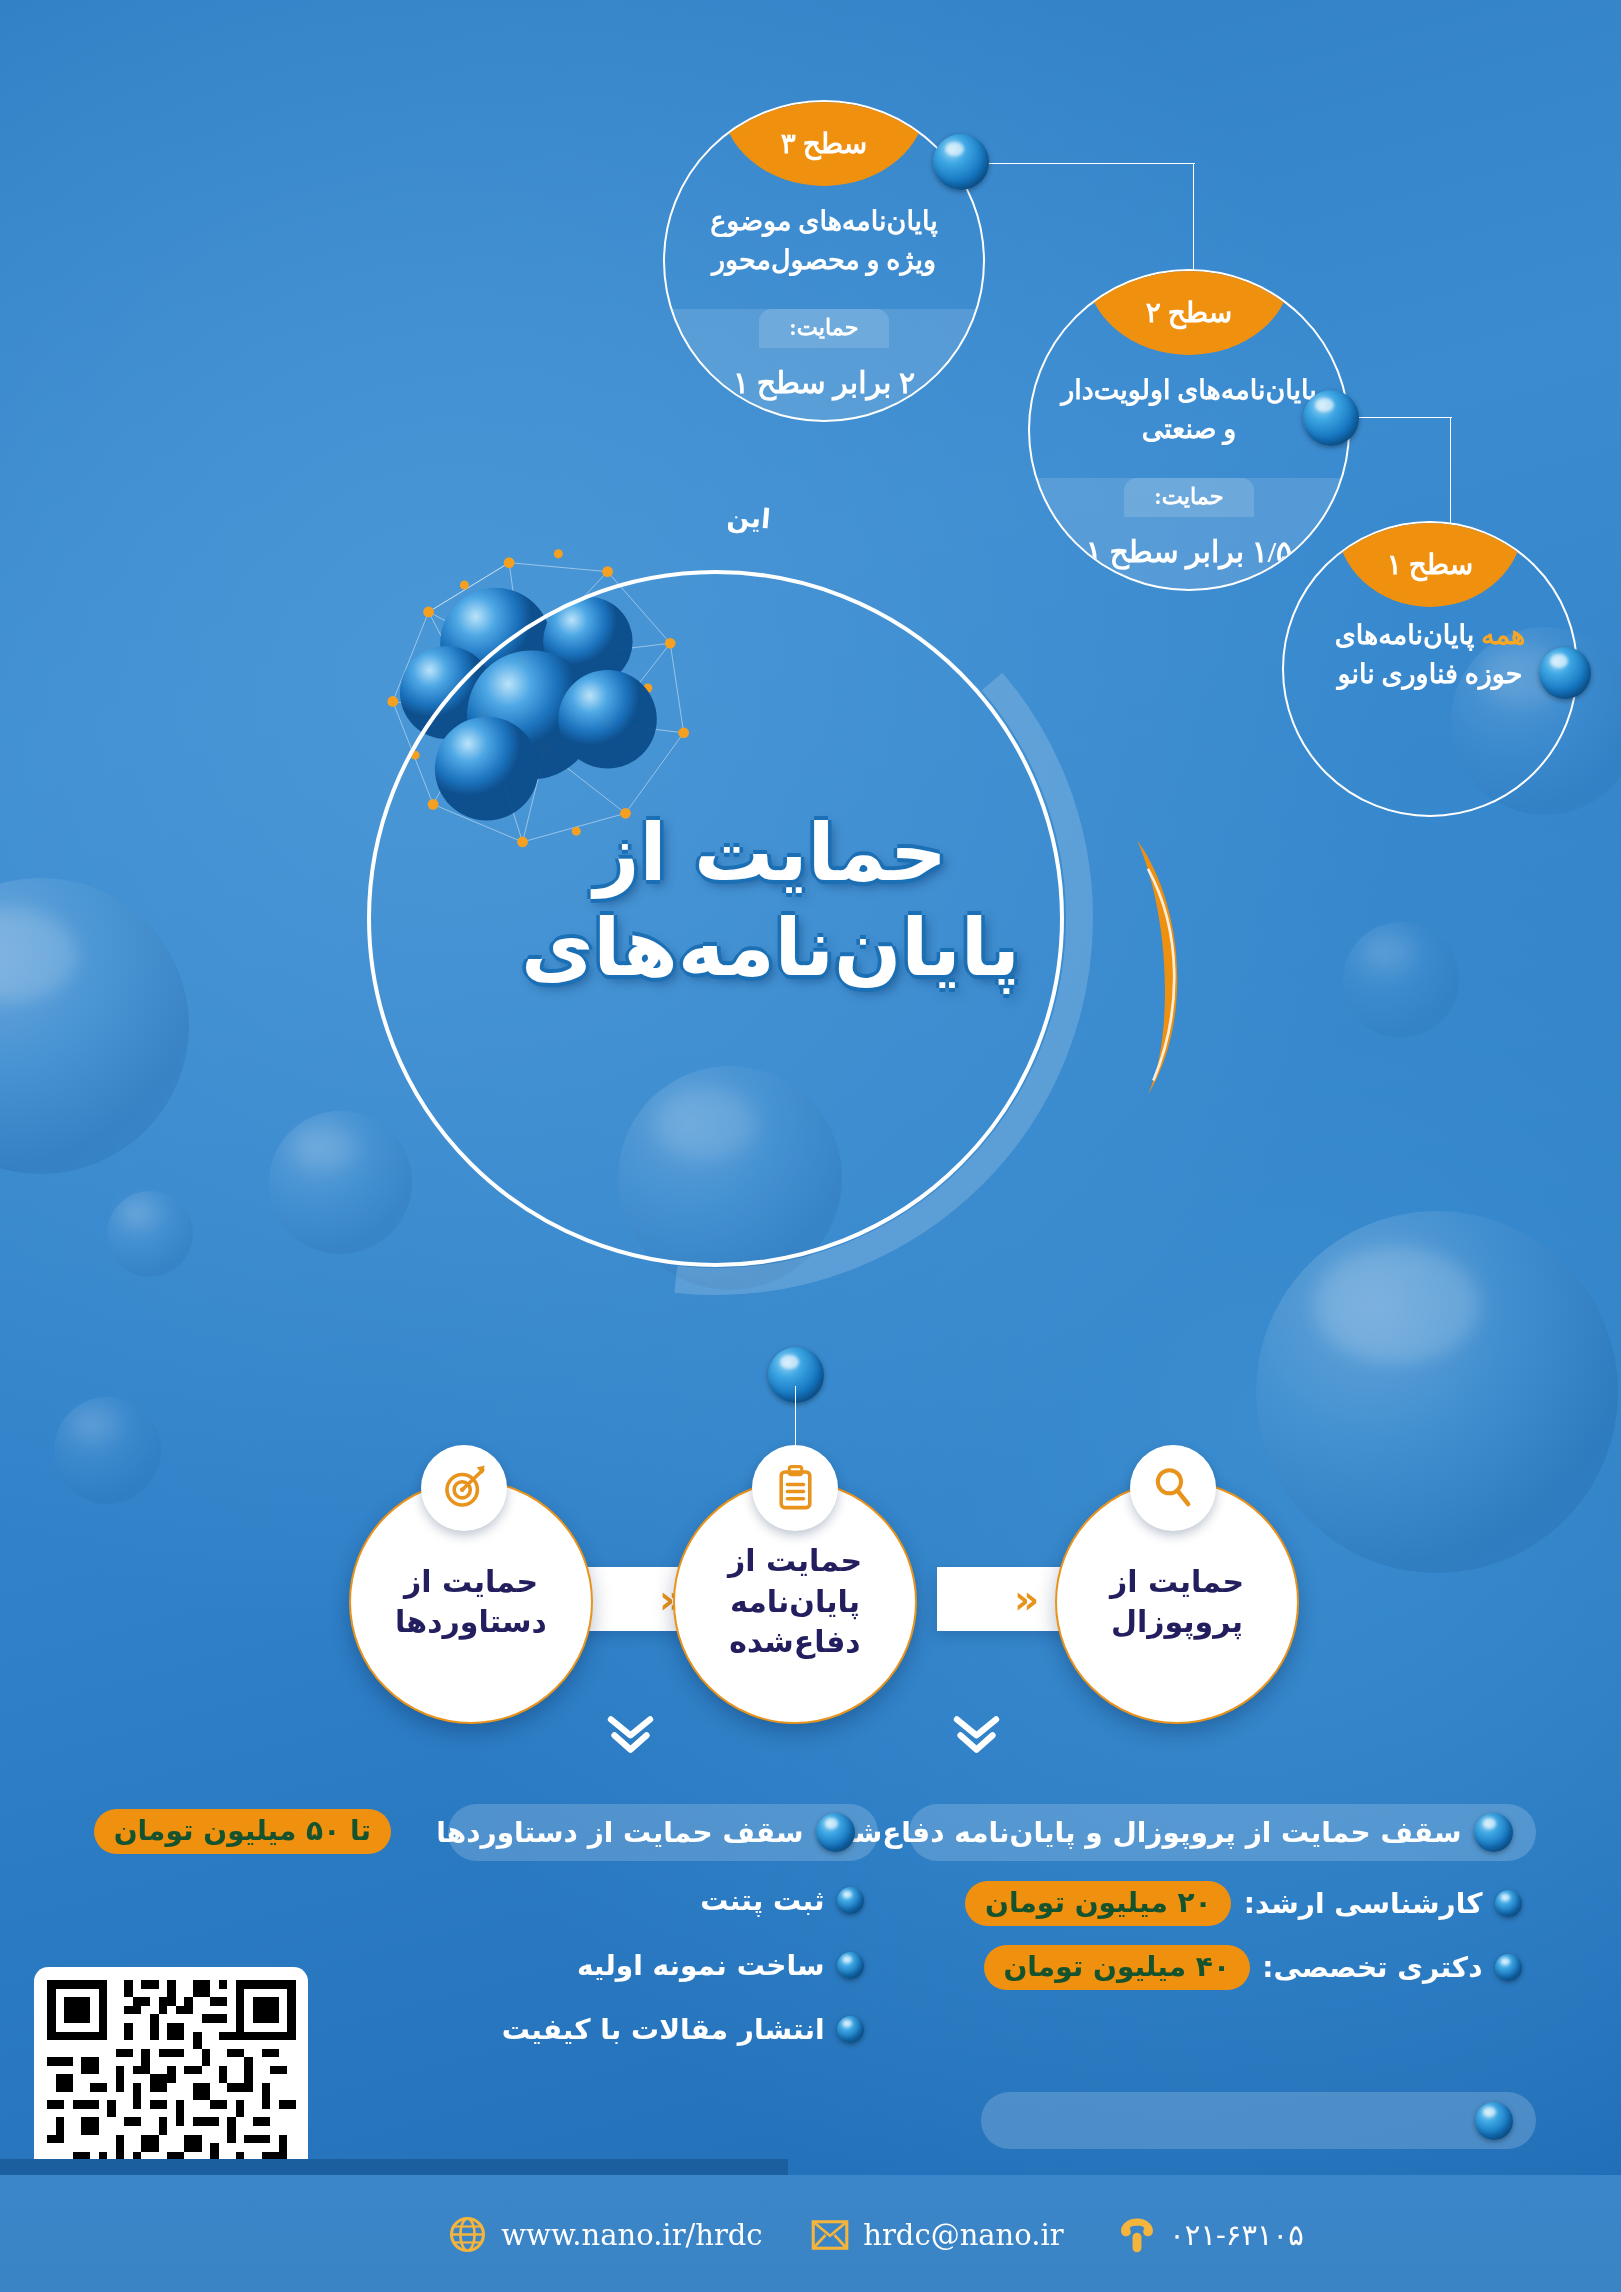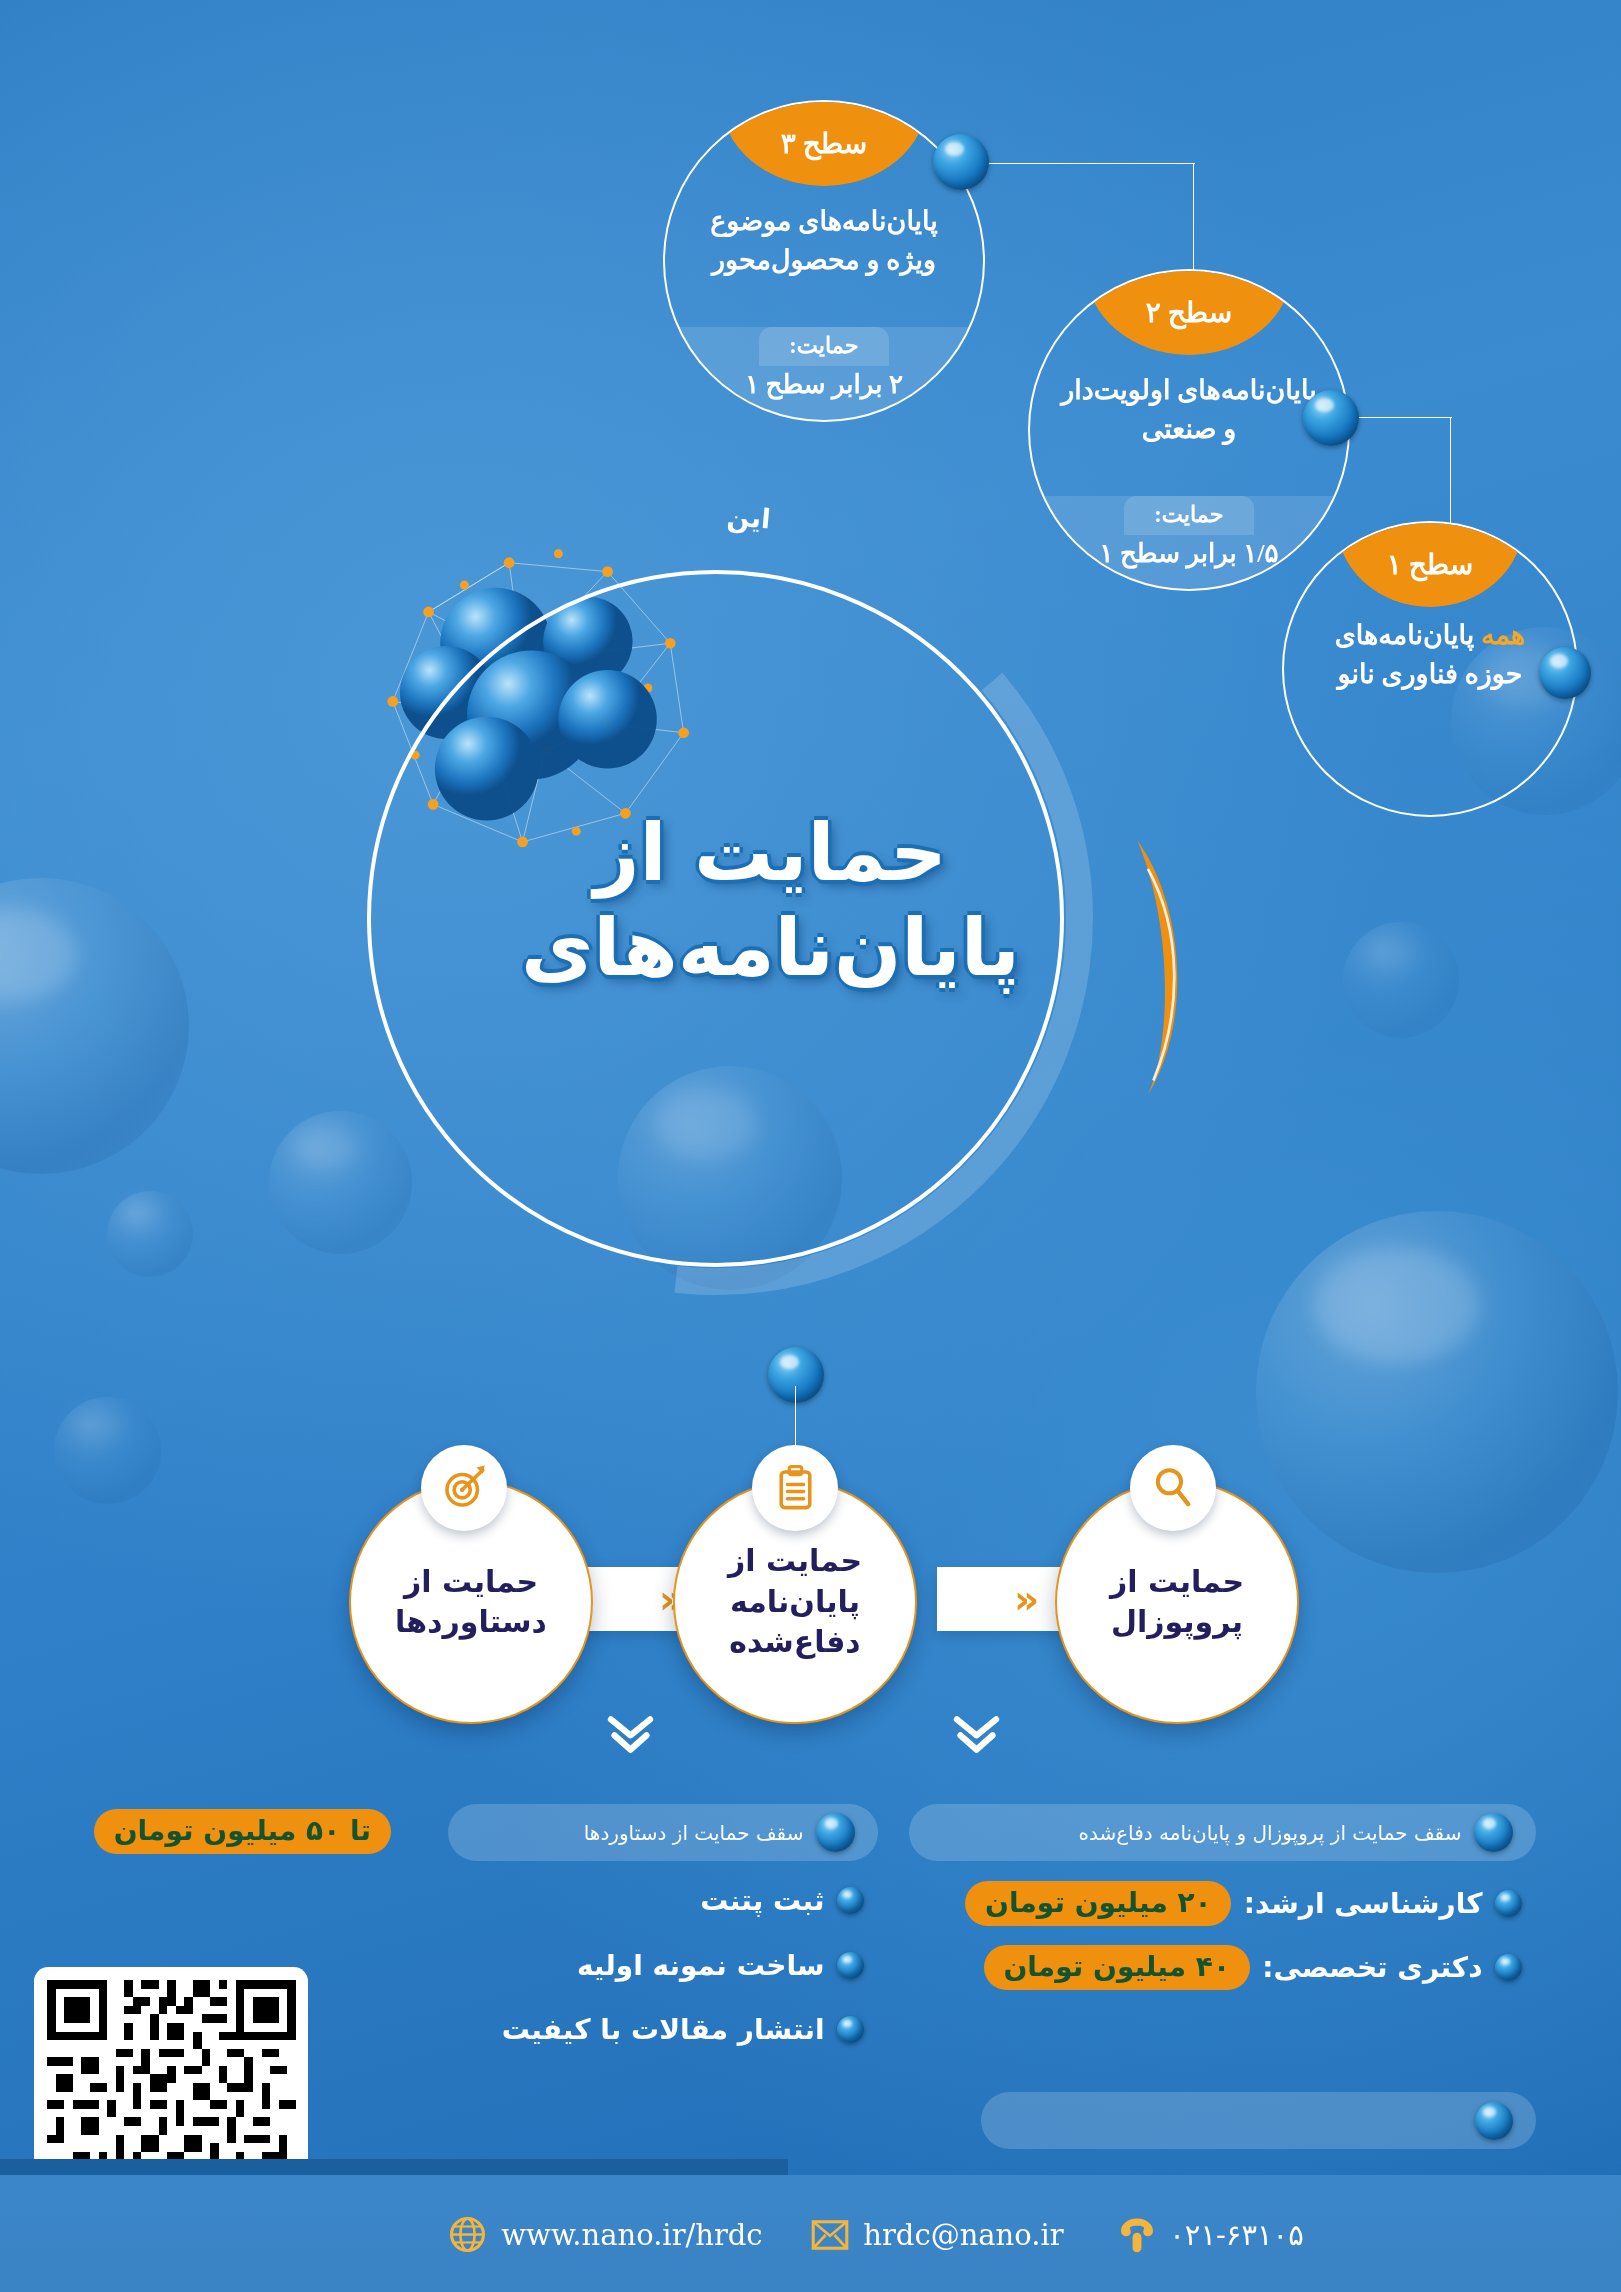--- a/index.html
+++ b/index.html
@@ -59,21 +59,21 @@
     height:86px;
   }
   .level .body { margin-top:100px; color:#fff; font-size:27px; line-height:1.45;
                  text-align:center; font-weight:bold; padding:0 25px; }
   .level .body .hl { color:#f7a723; }
   .level .supwrap { position:absolute; bottom:0; left:0; right:0;
                     background:rgba(255,255,255,.13); padding-bottom:19.7px;
                     display:flex; flex-direction:column; align-items:center; }
   .level .suptitle { background:rgba(255,255,255,.14); color:#fff; font-size:22.4px;
                      font-weight:bold; padding:5.4px 30px 7.2px; border-radius:12.5px 12.5px 0 0; }
-  .level .supval { color:#fff; font-size:26px; font-weight:bold; margin-top:3px; }
+  .level .supval { color:#fff; font-size:30px; font-weight:bold; margin-top:17px; }
 
   .connector { position:absolute; border-top:1.8px solid #ffffff; }
   .connector.v { border-top:none; border-right:1.8px solid #ffffff; }
 
   
   #ring { position:absolute; left:367px; top:570px; width:697px; height:697px;
           border:4.5px solid #ffffff; border-radius:50%; }
   #ringband { position:absolute; left:339px; top:541px; width:754px; height:754px;
               border:27px solid rgba(255,255,255,.17); border-radius:50%;
               clip-path:polygon(50% 50%, 120% -10%, 140% 140%, 40% 140%); }
@@ -96,21 +96,21 @@
            box-shadow:0 4.5px 10.7px rgba(0,30,70,.25); }
   .pbar { position:absolute; height:64px; background:#ffffff; display:flex;
           align-items:center; justify-content:center;
           box-shadow:0 5.4px 12.5px rgba(0,30,70,.18); }
   .pbar .chev { color:#e8931c; font-size:39px; font-weight:bold; line-height:1; }
 
   
   .infohead { position:absolute; height:57px; border-radius:30px;
               background:rgba(255,255,255,.18); display:flex; align-items:center;
               padding:0 23px 0 19.7px; }
-  .infohead .t { color:#ffffff; font-size:20px; font-weight:normal; white-space:nowrap;text-align:center; }
+  .infohead .t { color:#ffffff; font-size:28px; font-weight:bold; white-space:nowrap;text-align:center; }
   .pill { background:#f0900f; color:#14532d; font-size:28px; font-weight:bold;
           border-radius:25px; padding:4.5px 19.7px 7.2px; display:inline-block; white-space:nowrap; }
   .blt { display:flex; align-items:center; gap:12.5px; justify-content:flex-start; }
   .blt .tx { color:#ffffff; font-size:28px; font-weight:bold; white-space:nowrap; }
 
   
   #footerbar { position:absolute; left:0; right:0; bottom:0; height:118px;
                background:linear-gradient(180deg,#3b86c8 0%, #3a84c6 100%); }
   #footerdark { position:absolute; left:0; bottom:118px; width:788px; height:16px;
                 background:#1c5f9e; }

